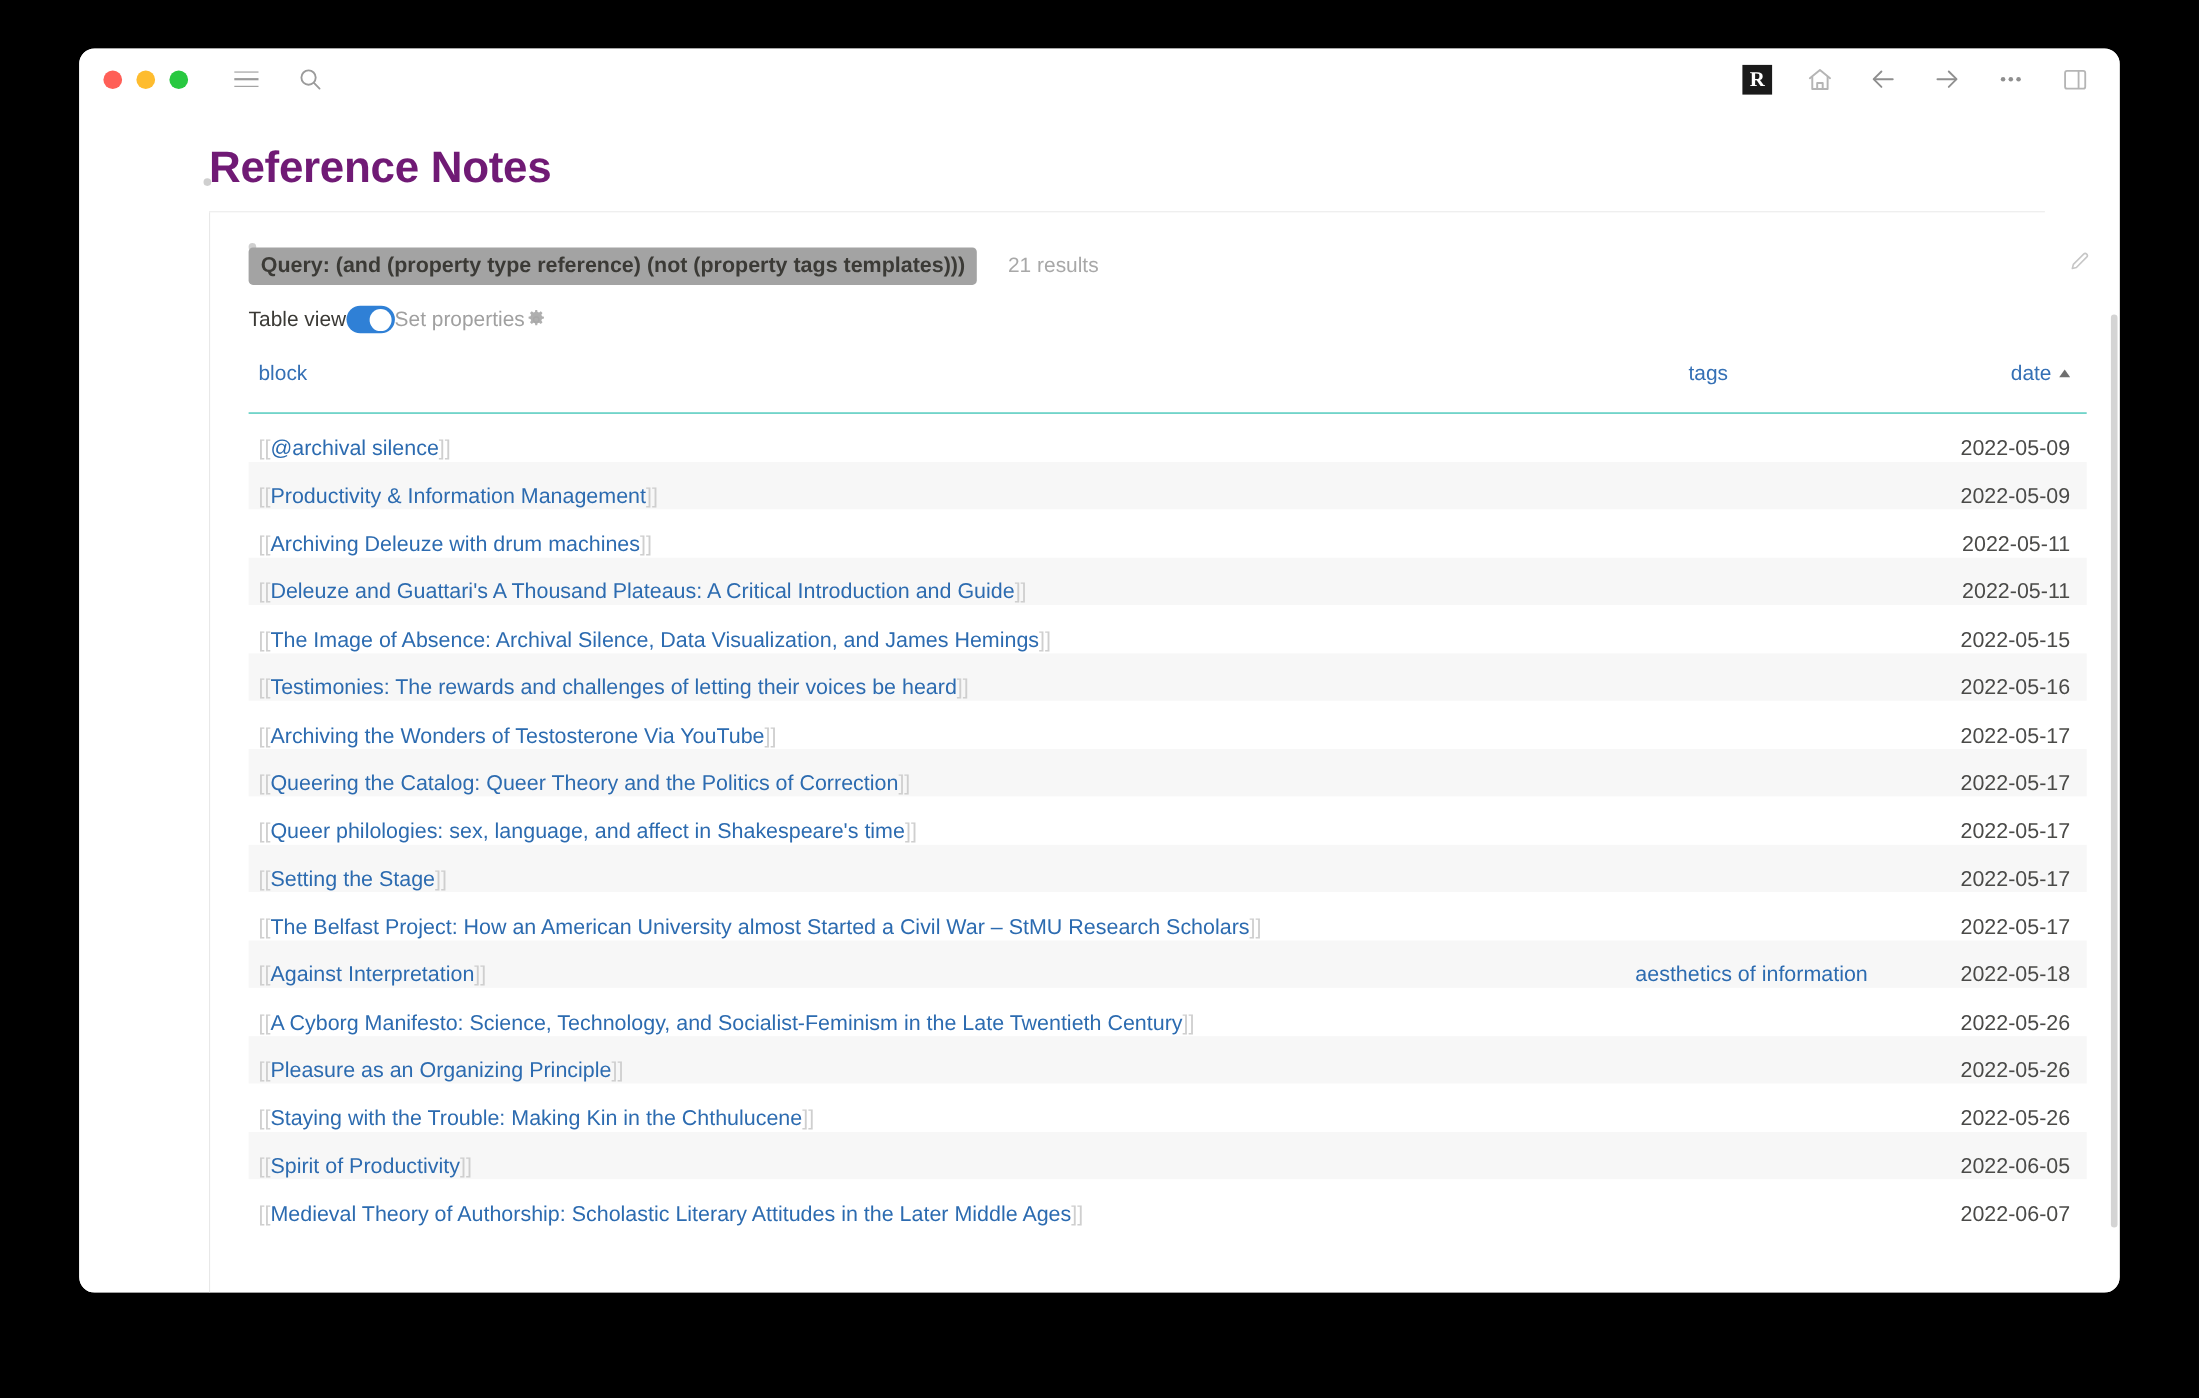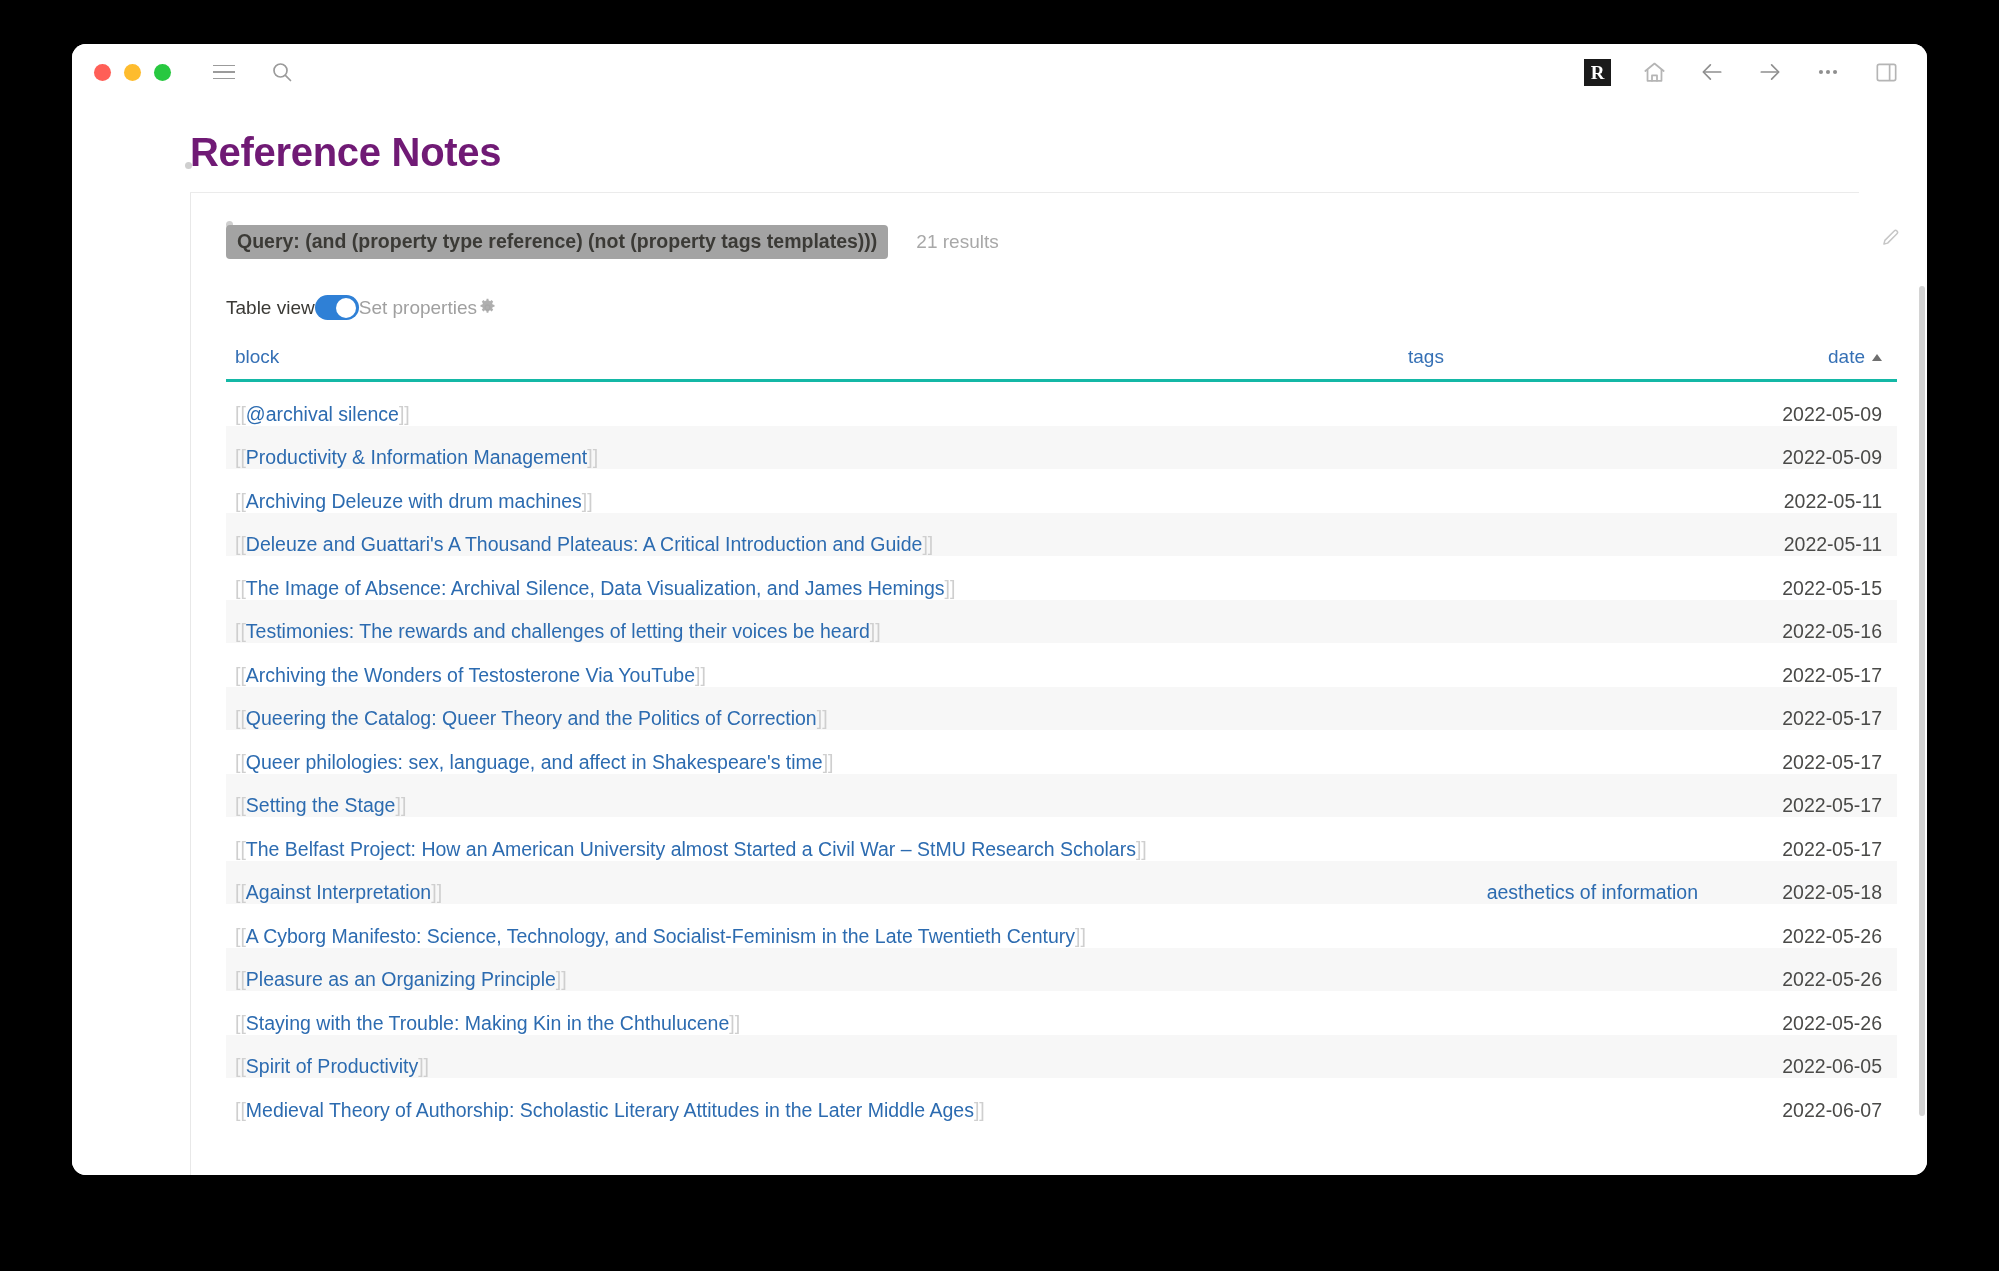--- a/index.html
+++ b/index.html
@@ -150,21 +150,21 @@
   #query-edit {
     position: absolute;
     right: 26px;
     top: 18px;
     cursor: pointer;
   }
 
   .view-controls {
     display: flex;
     align-items: center;
-    margin-top: 36px;
+    margin-top: 19px;
   }
   #table-view-label {
     font-size: 19px;
     color: #3b3a36;
     font-weight: normal;
   }
   #table-view-toggle {
     width: 44px; height: 25px;
     border-radius: 13px;
     background: #2f80d6;
@@ -187,25 +187,25 @@
 
   
   #results-table {
     margin-top: 26px;
     margin-right: 30px;
     width: calc(100% - 30px);
   }
   .thead {
     display: flex;
     align-items: flex-end;
-    padding: 0 9px 11px 9px;
-    border-bottom: 3px solid #14b8a6;
+    padding: 0 9px 24px 9px;
+    border-bottom: 1px solid #14b8a6;
   }
   .col-block { flex: 1 1 auto; }
-  .col-tags  { width: 300px; text-align: left; padding-right: 10px; }
+  .col-tags  { width: 300px; text-align: center; padding-right: 10px; }
   .col-date  { width: 180px; text-align: right; padding-right: 6px; }
 
   .th {
     font-size: 19px;
     color: #3570b5;
     cursor: pointer;
   }
   .sort-caret {
     display: inline-block;
     margin-left: 7px;

